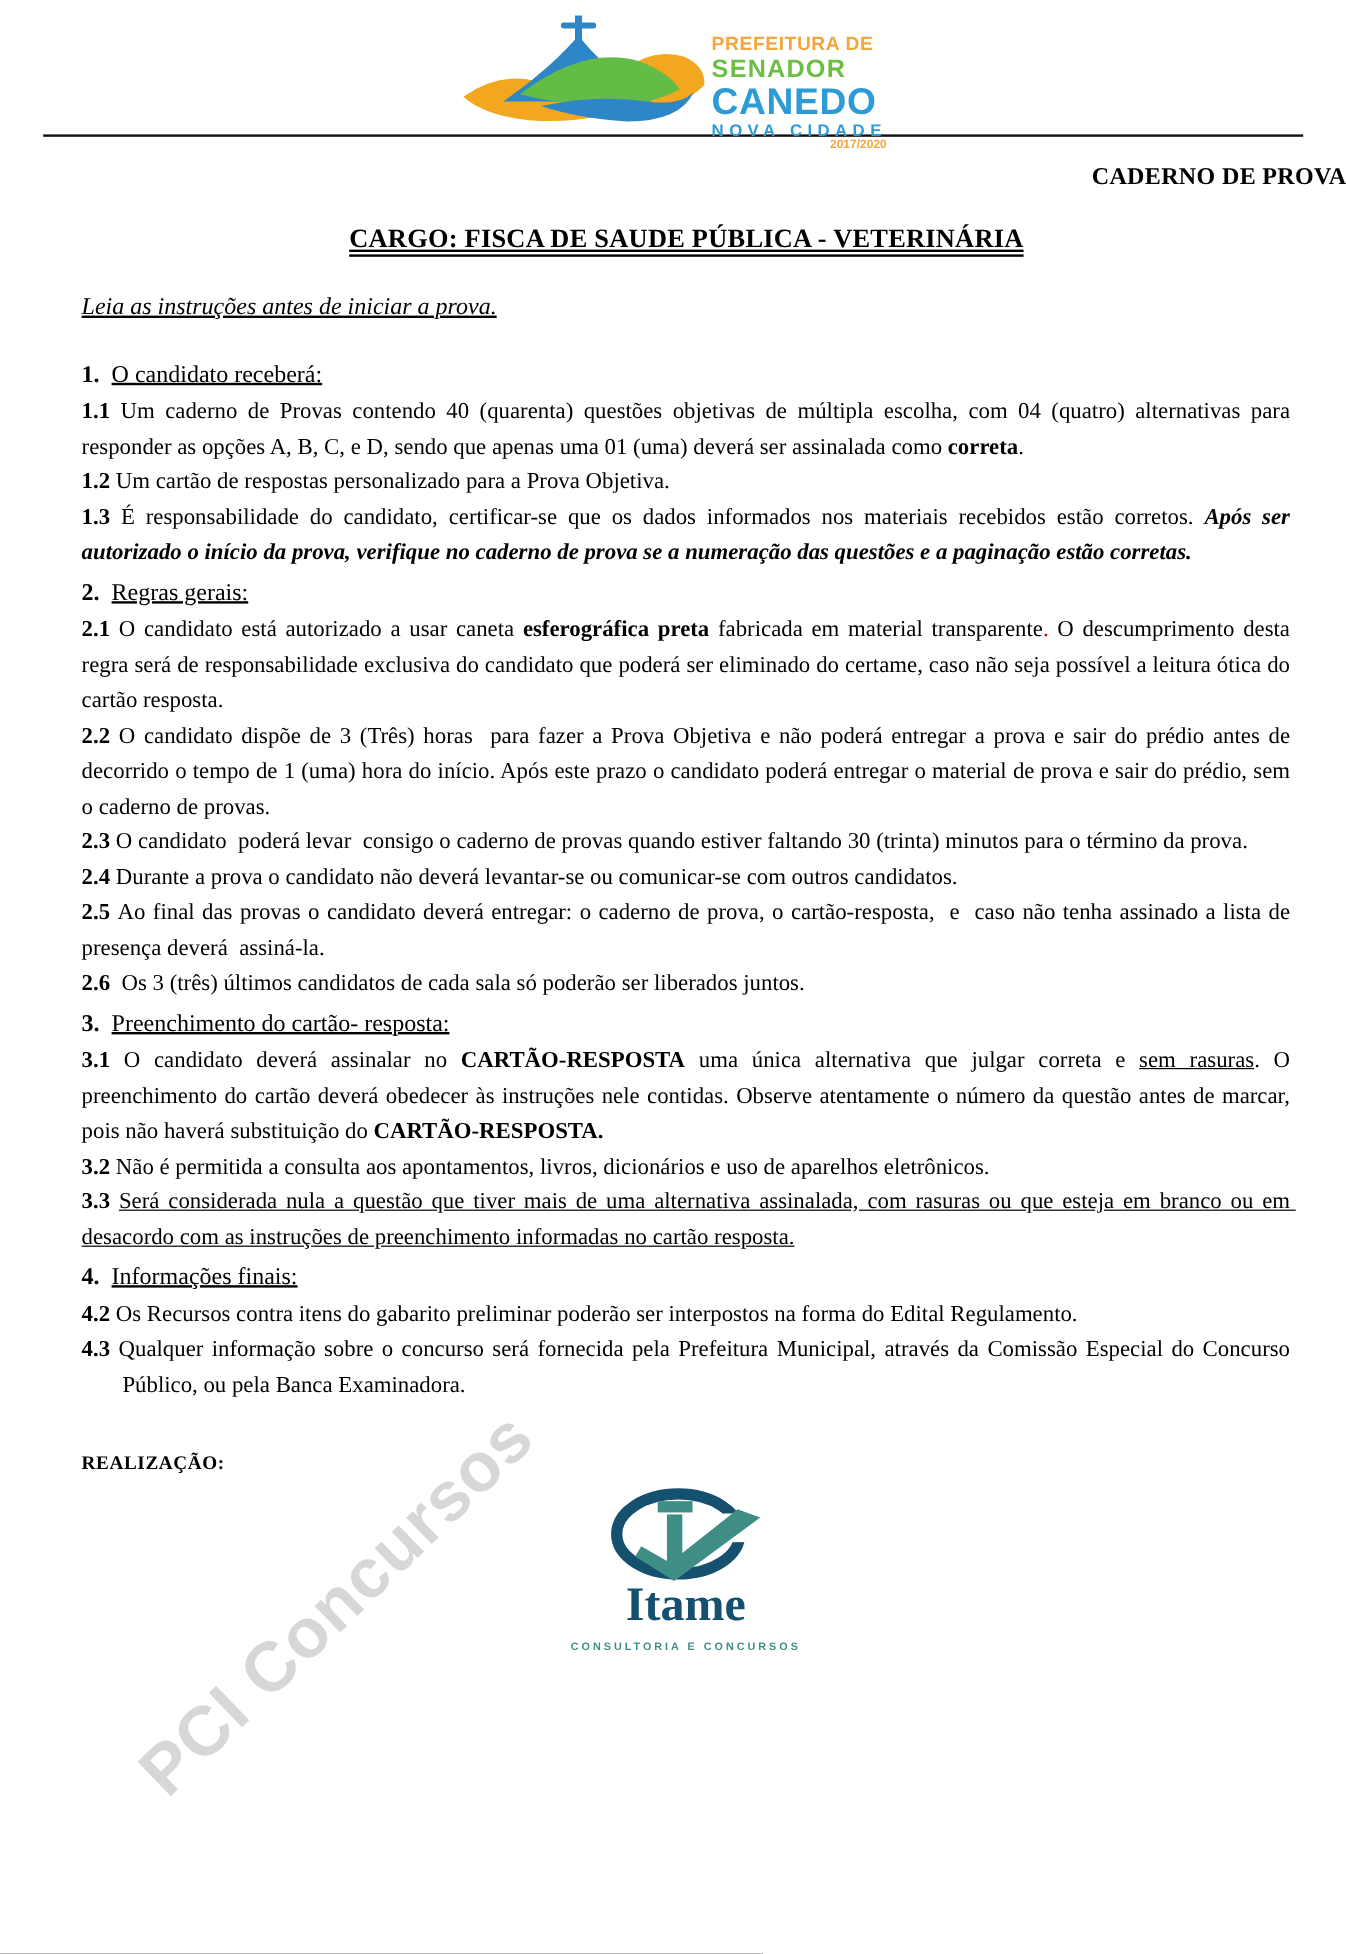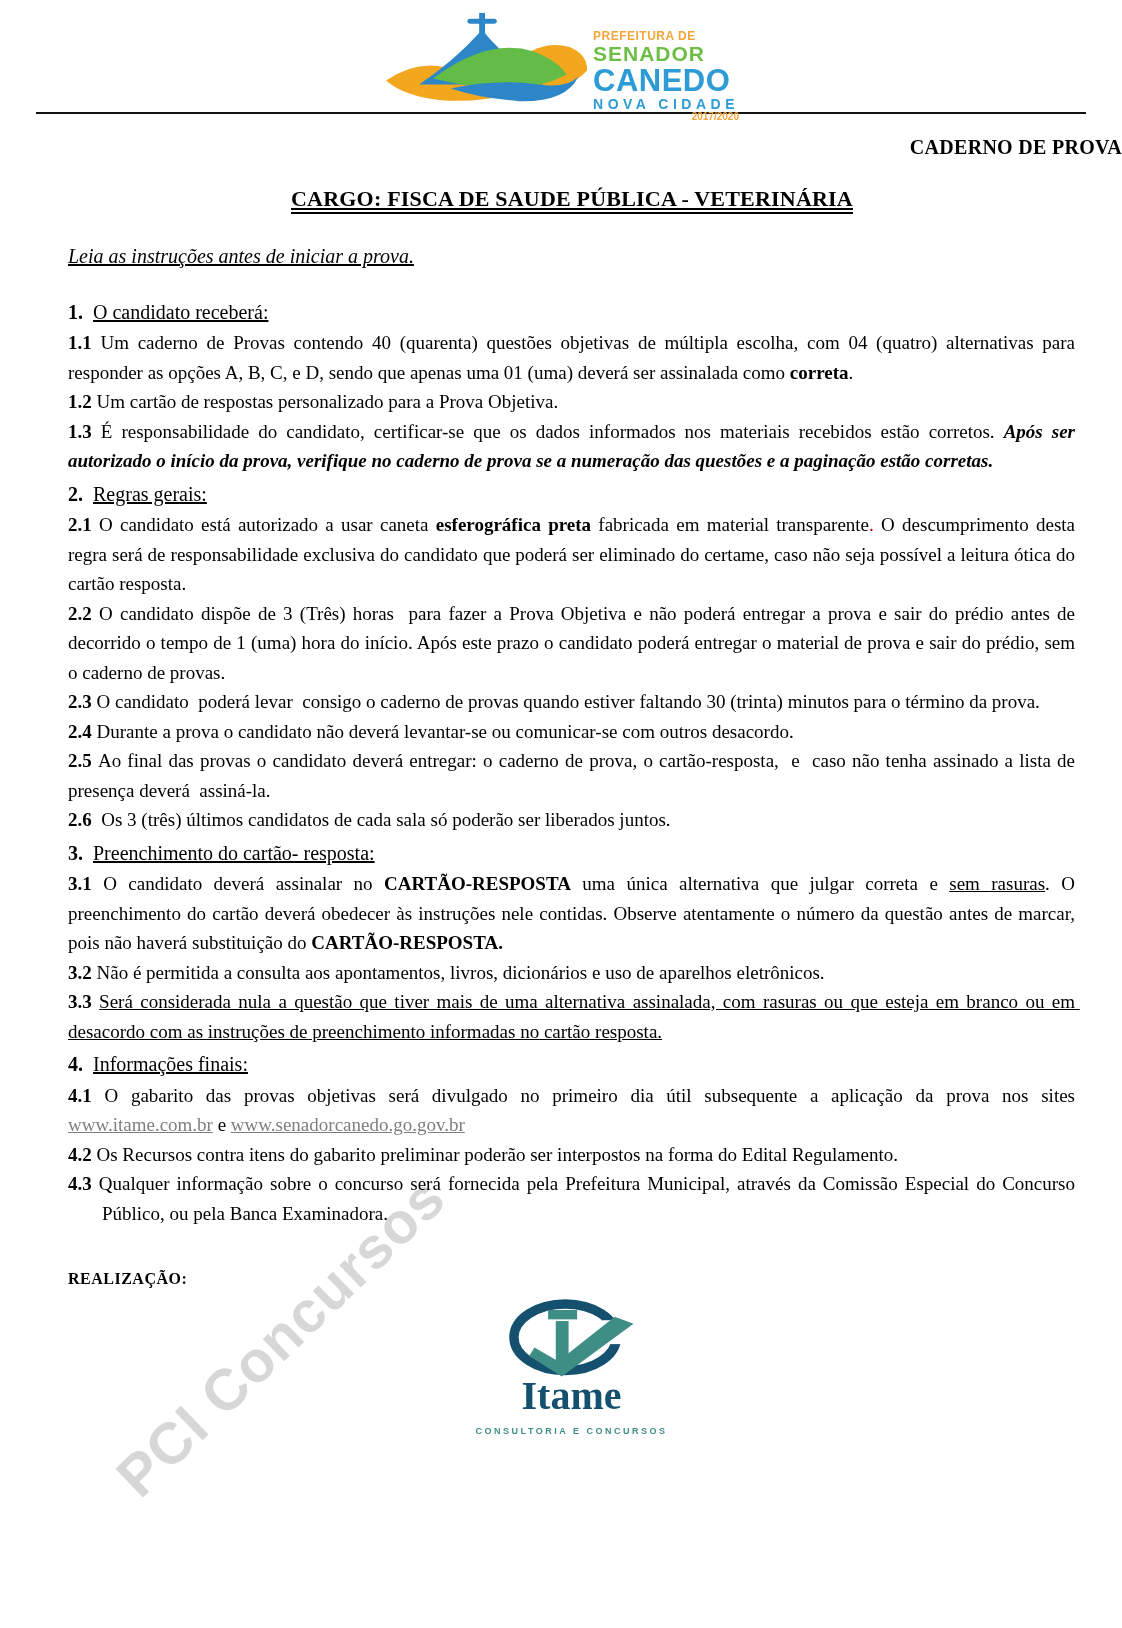--- a/index.html
+++ b/index.html
@@ -15,21 +15,21 @@
     font-family:"Liberation Sans", sans-serif; font-weight:bold;
     font-size:58px; letter-spacing:1px; white-space:nowrap;
     color:rgba(110,110,110,0.28); z-index:0;
   }
   .inner { position:relative; z-index:1; }
 
   
   .logo-row { display:flex; justify-content:center; align-items:flex-start; gap:2px; padding-top:10px; height:104px; }
   .logo-art { width:208px; height:98px; }
   .logo-text { font-family:"Liberation Sans", sans-serif; font-weight:bold; line-height:1.05; padding-top:20px; }
-  .lt1 { font-size:12px; letter-spacing:0.5px; }
+  .lt1 { font-size:16px; letter-spacing:0.5px; }
   .lt2 { font-size:21px; letter-spacing:1px; }
   .lt3 { font-size:31px; letter-spacing:0.5px; }
   .lt4 { font-size:14px; letter-spacing:4.5px; }
   .lt5 { font-size:10px; text-align:right; }
   .rule { border:0; border-top:2px solid #111; margin:8px 36px 0 36px; }
 
   .doc-title { text-align:right; font-weight:bold; font-size:20px; margin:22px 0 0 0; letter-spacing:0.3px; }
   .doc-subtitle { text-align:center; margin:27px 0 0 0;padding-left:22px; }
   .doc-subtitle span { font-weight:bold; font-size:22px; text-decoration:underline; border-bottom:2px solid #000; padding-bottom:1px; letter-spacing:0.2px; }
 
@@ -100,33 +100,32 @@
             <p class="sec-heading"><span class="b">1.  </span><span class="bu">O candidato receberá:</span></p>
             <p class="para"><span class="b">1.1 </span><span>Um caderno de Provas contendo 40 (quarenta) questões objetivas de múltipla escolha, com 04 (quatro) alternativas para responder as opções A, B, C, e D, sendo que apenas uma 01 (uma) deverá ser assinalada como </span><span class="b">correta</span><span>.</span></p>
             <p class="para"><span class="b">1.2 </span><span>Um cartão de respostas personalizado para a Prova Objetiva.</span></p>
             <p class="para"><span class="b">1.3 </span><span>É responsabilidade do candidato, certificar-se que os dados informados nos materiais recebidos estão corretos. </span><span class="bi">Após ser autorizado o início da prova, verifique no caderno de prova se a numeração das questões e a paginação estão corretas.</span></p>
           </div>
           <div>
             <p class="sec-heading"><span class="b">2.  </span><span class="bu">Regras gerais:</span></p>
             <p class="para"><span class="b">2.1 </span><span>O candidato está autorizado a usar caneta </span><span class="b">esferográfica preta</span><span> fabricada em material transparente</span><span class="red">.</span><span> O descumprimento desta regra será de responsabilidade exclusiva do candidato que poderá ser eliminado do certame, caso não seja possível a leitura ótica do cartão resposta.</span></p>
             <p class="para"><span class="b">2.2 </span><span>O candidato dispõe de 3 (Três) horas  para fazer a Prova Objetiva e não poderá entregar a prova e sair do prédio antes de decorrido o tempo de 1 (uma) hora do início. Após este prazo o candidato poderá entregar o material de prova e sair do prédio, sem o caderno de provas.</span></p>
             <p class="para"><span class="b">2.3 </span><span>O candidato  poderá levar  consigo o caderno de provas quando estiver faltando 30 (trinta) minutos para o término da prova.</span></p>
-            <p class="para"><span class="b">2.4 </span><span>Durante a prova o candidato não deverá levantar-se ou comunicar-se com outros desacordo.</span></p>
+            <p class="para"><span class="b">2.4 </span><span>Durante a prova o candidato não deverá levantar-se ou comunicar-se com outros candidatos.</span></p>
             <p class="para"><span class="b">2.5 </span><span>Ao final das provas o candidato deverá entregar: o caderno de prova, o cartão-resposta,  e  caso não tenha assinado a lista de presença deverá  assiná-la.</span></p>
             <p class="para"><span class="b">2.6 </span><span> Os 3 (três) últimos candidatos de cada sala só poderão ser liberados juntos.</span></p>
           </div>
           <div>
             <p class="sec-heading"><span class="b">3.  </span><span class="bu">Preenchimento do cartão- resposta:</span></p>
             <p class="para"><span class="b">3.1 </span><span>O candidato deverá assinalar no </span><span class="b">CARTÃO-RESPOSTA</span><span> uma única alternativa que julgar correta e </span><span class="bu">sem rasuras</span><span>. O preenchimento do cartão deverá obedecer às instruções nele contidas. Observe atentamente o número da questão antes de marcar, pois não haverá substituição do </span><span class="b">CARTÃO-RESPOSTA.</span></p>
             <p class="para"><span class="b">3.2 </span><span>Não é permitida a consulta aos apontamentos, livros, dicionários e uso de aparelhos eletrônicos.</span></p>
             <p class="para"><span class="b">3.3 </span><span class="u">Será considerada nula a questão que tiver mais de uma alternativa assinalada, com rasuras ou que esteja em branco ou em desacordo com as instruções de preenchimento informadas no cartão resposta.</span></p>
           </div>
           <div>
             <p class="sec-heading"><span class="b">4.  </span><span class="bu">Informações finais:</span></p>
-            <p class="para"><span class="b">4.1 </span><span>O gabarito das provas objetivas será divulgado no primeiro dia útil subsequente a aplicação da prova nos sites </span><span class="link">www.itame.com.br</span><span> e </span><span class="link">www.senadorcanedo.go.gov.br</span></p>
             <p class="para"><span class="b">4.2 </span><span>Os Recursos contra itens do gabarito preliminar poderão ser interpostos na forma do Edital Regulamento.</span></p>
             <p class="para hang"><span class="b">4.3 </span><span>Qualquer informação sobre o concurso será fornecida pela Prefeitura Municipal, através da Comissão Especial do Concurso Público, ou pela Banca Examinadora.</span></p>
           </div>
         </div>
 
       <div class="realization">REALIZAÇÃO:</div>
 
       <div class="itame">
         <svg class="itame-art" viewBox="0 0 160 96" aria-hidden="true">
           <ellipse cx="72" cy="46" rx="60" ry="39" fill="none" stroke="#15516E" stroke-width="11"></ellipse>

